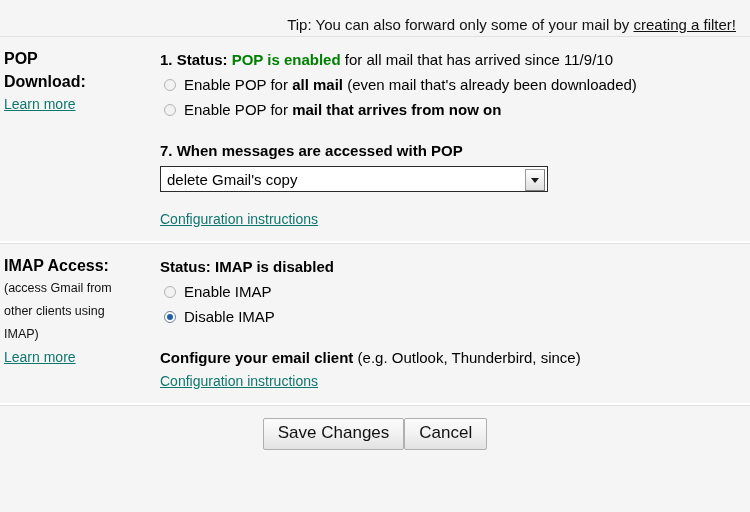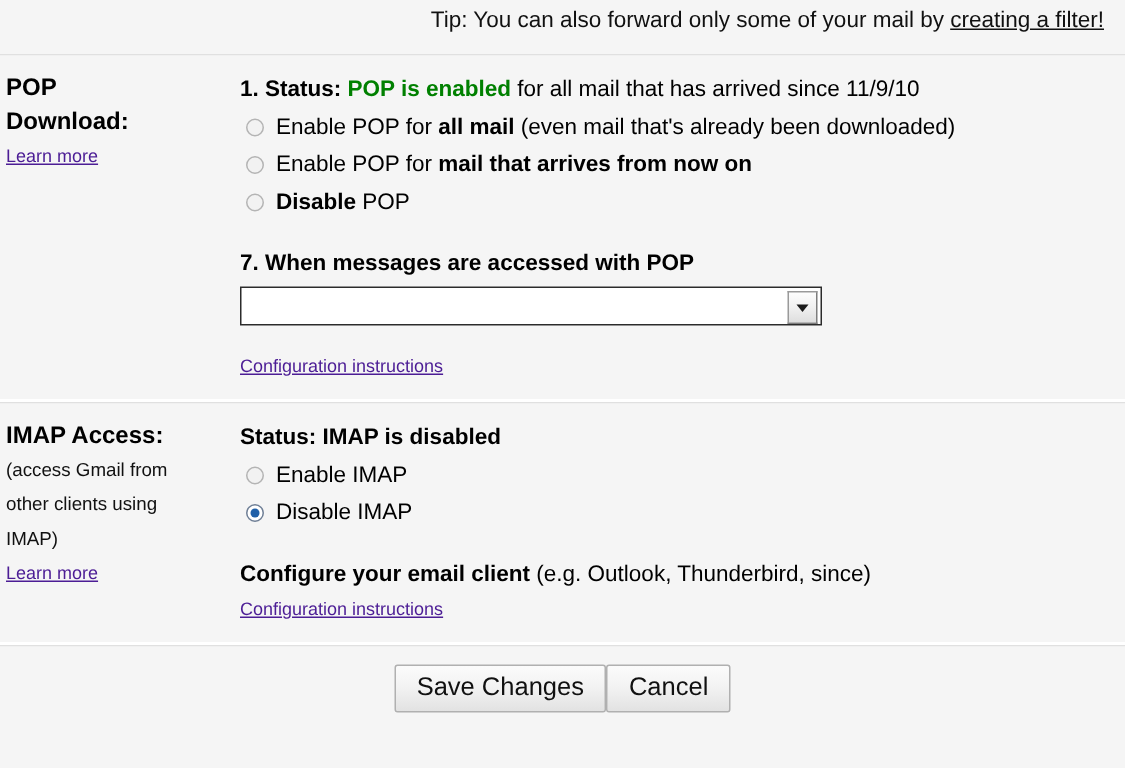--- a/index.html
+++ b/index.html
@@ -19,21 +19,21 @@
     position: relative;
     width: 750px;
     height: 512px;
     background: #f5f5f5;
   }
 
   
   .tip-row {
     box-sizing: border-box;
     height: 36px;
-    padding: 5px 14px 0 0;
+    padding: 16px 14px 0 0;
     text-align: right;
     background: #f5f5f5;
   }
   .tip-text {
     font-size: 15px;
     color: #111;
     white-space: nowrap;
   }
   .divider {
     height: 1px;
@@ -68,24 +68,24 @@
     font-size: 16px;
     line-height: 23px;
     color: #000;
   }
   .label-sub {
     font-size: 12.5px;
     line-height: 23px;
     color: #111;
   }
   .link {
-    color: #4c1d95;
+    color: #0f766e;
     text-decoration: underline;
     cursor: pointer;
-    font-size: 12px;
+    font-size: 14px;
     line-height: 23px;
     display: inline-block;
   }
   .link-tip {
     color: #111;
     text-decoration: underline;
     cursor: pointer;
   }
 
   .line {
@@ -222,30 +222,27 @@
       <div class="opt">
         <span class="radio"></span>
         <span><span>Enable POP for </span><span class="b">all mail</span><span> (even mail that's already been downloaded)</span></span>
       </div>
 
       <div class="opt">
         <span class="radio"></span>
         <span><span>Enable POP for </span><span class="b">mail that arrives from now on</span><span></span></span>
       </div>
 
-      <div class="opt">
-        <span class="radio"></span>
-        <span><span></span><span class="b">Disable</span><span> POP</span></span>
-      </div>
 
       <div class="spacer-16"></div>
 
       <div class="line b">7. When messages are accessed with POP</div>
 
       <div class="select-wrap">
+        <span class="select-value">delete Gmail's copy</span>
         <span class="select-arrow-btn"></span>
       </div>
 
       <div class="spacer-16"></div>
 
       <div><span class="link">Configuration instructions</span></div>
 
     </div>
   </div>
 

